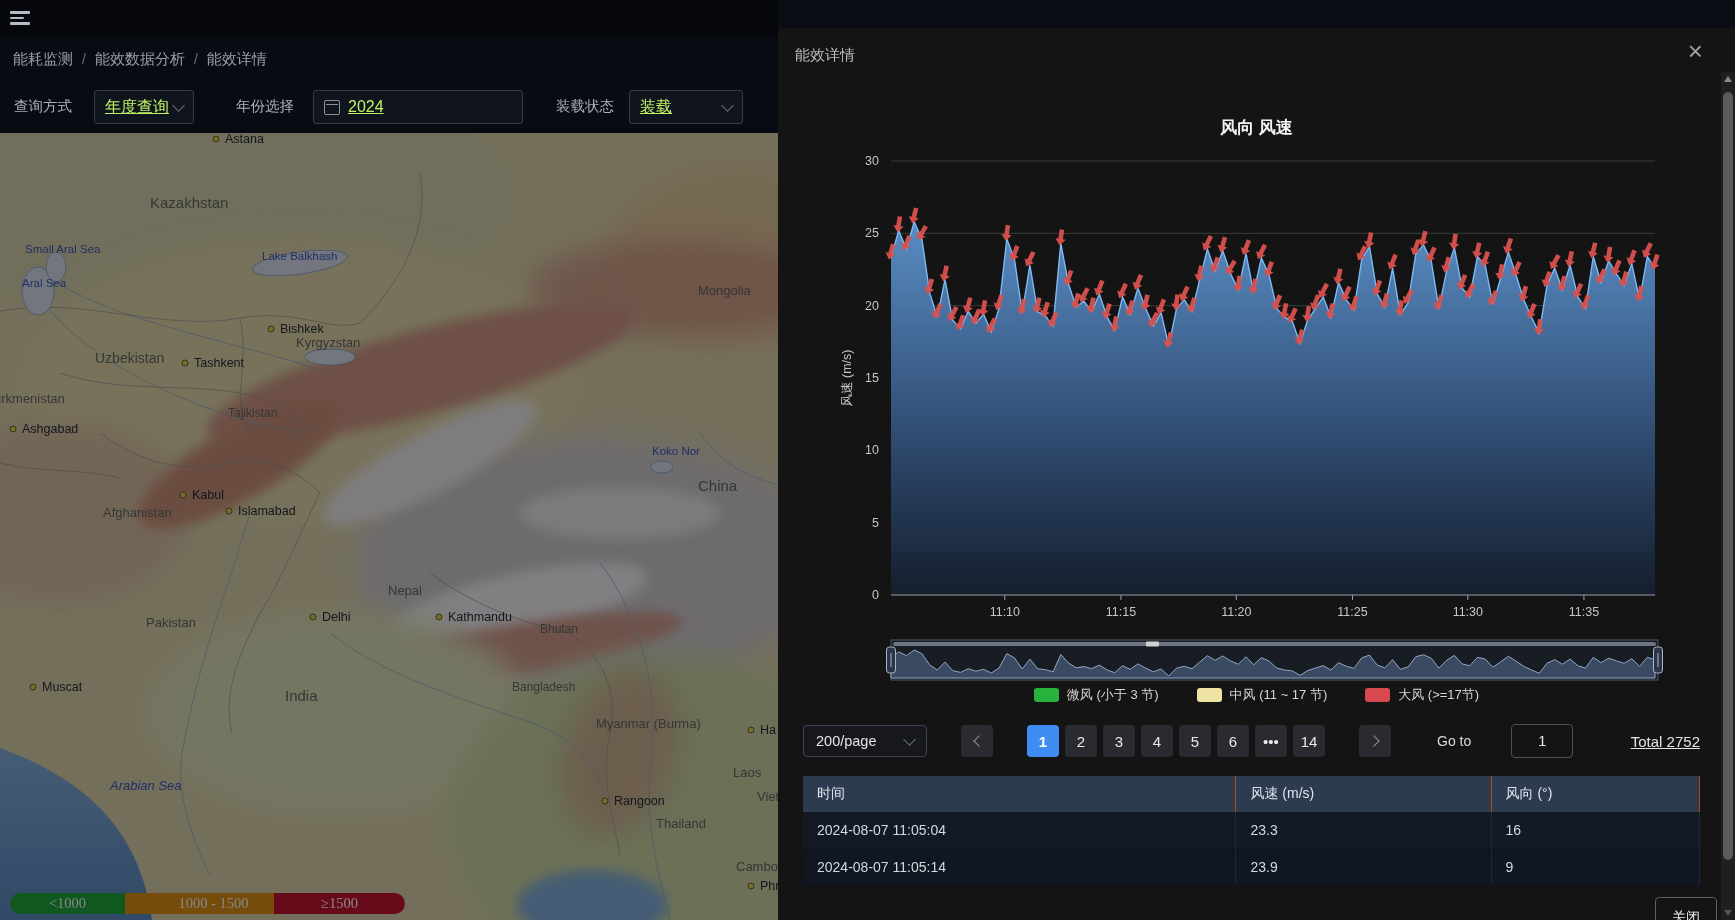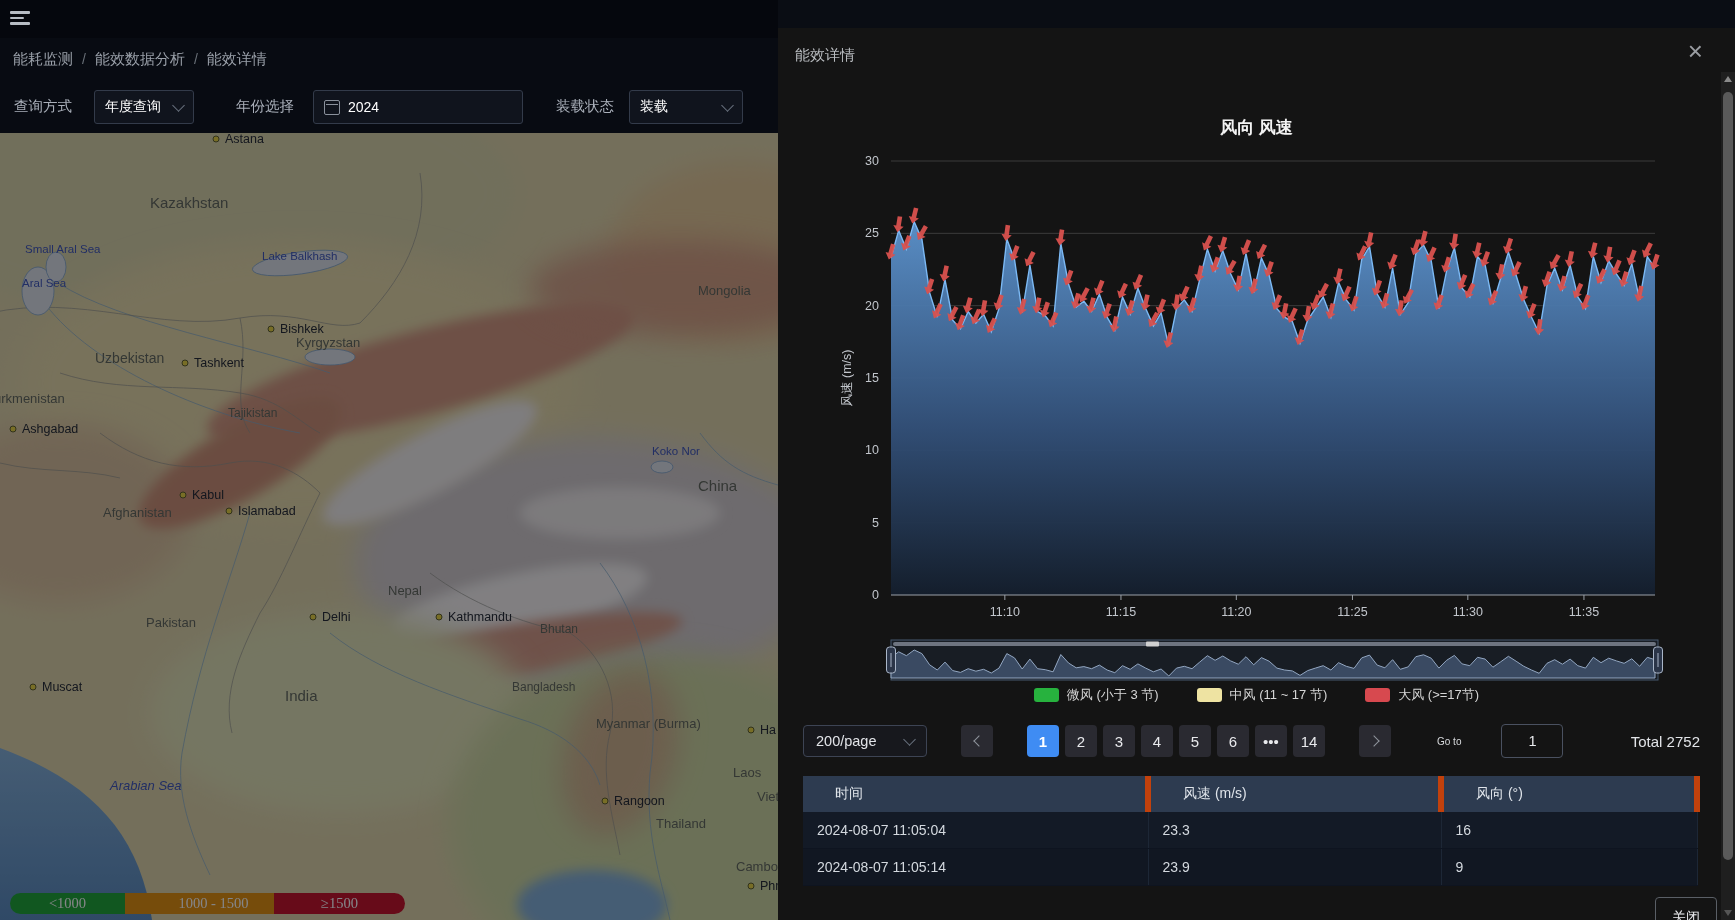--- a/index.html
+++ b/index.html
@@ -11,22 +11,22 @@
   .hamburger{position:absolute;left:10px;top:11px;width:20px;height:16px;cursor:pointer;}
   .hamburger span{display:block;height:2.5px;background:#b7bcc4;margin-bottom:3px;border-radius:1px;}
   .hamburger span:nth-child(2){width:70%;}
   #crumbbar{position:absolute;left:0;top:38px;width:778px;height:42px;background:#080b12;
             display:flex;align-items:center;padding-left:13px;box-sizing:border-box;}
   #crumbbar .crumb{color:#9aa0a9;font-size:15px;}
   #crumbbar .sep{color:#6a7078;margin:0 9px;font-size:14px;}
   #filterbar{position:absolute;left:0;top:80px;width:778px;height:53px;background:#080b12;}
   .flabel{position:absolute;top:17px;color:#aab0ba;font-size:14.5px;}
   .fselect{position:absolute;top:10px;height:34px;background:#10141d;border:1px solid #333b4a;
-           border-radius:3px;color:#ffffff;font-size:14px;display:flex;align-items:center;
-           padding:0 10px;box-sizing:border-box;cursor:pointer;}
+           border-radius:3px;color:#bef264;font-size:16px;display:flex;align-items:center;
+           padding:0 10px;box-sizing:border-box;cursor:pointer;text-decoration:underline;}
   .chev{width:8px;height:8px;border-right:1.6px solid #6a7380;border-bottom:1.6px solid #6a7380;
         transform:rotate(45deg);margin-left:auto;margin-top:-4px;}
   .calico{width:14px;height:13px;border:1.5px solid #8a919c;border-radius:2px;margin-right:8px;position:relative;}
   .calico:before{content:"";position:absolute;left:1px;right:1px;top:3px;height:1.5px;background:#8a919c;}
   #mapwrap{position:absolute;left:0;top:133px;width:778px;height:787px;}
   #maplegend{position:absolute;left:10px;top:760px;height:21px;display:flex;border-radius:11px;overflow:hidden;}
   .mlseg{height:21px;display:flex;align-items:center;justify-content:center;
          color:#f2f2f2;font-size:14.5px;font-family:Liberation Serif, serif;}
   #dim{position:absolute;left:0;top:133px;width:778px;height:787px;background:rgba(2,5,11,0.46);}
   
@@ -44,28 +44,28 @@
   #pagerow{position:absolute;left:0;top:696px;width:957px;height:34px;display:flex;align-items:center;gap:28px;}
   #pagesize{margin-left:25px;width:124px;height:32px;border:1px solid #3d4454;border-radius:4px;
             background:#17181d;color:#e2e4e8;font-size:14.5px;display:flex;align-items:center;
             padding:0 12px;box-sizing:border-box;cursor:pointer;}
   .pgbtn{width:32px;height:32px;border-radius:4px;background:#2a2a31;color:#e8e9ec;font-size:15px;
          display:flex;align-items:center;justify-content:center;margin-left:6px;cursor:pointer;}
   .pgbtn.active{background:#3f8cf3;color:#fff;font-weight:bold;}
   .pgarrow{width:7px;height:7px;border-right:1.7px solid #8f949c;border-bottom:1.7px solid #8f949c;}
   .prev .pgarrow{transform:rotate(135deg);margin-left:3px;}
   .next .pgarrow{transform:rotate(-45deg);margin-right:3px;}
-  #gotolabel{color:#d9dbde;font-size:10px;margin-left:18px;}
+  #gotolabel{color:#d9dbde;font-size:14px;margin-left:18px;}
   #gotoinput{margin-left:12px;width:56px;height:30px;background:#141414;border:1px solid #4a5160;
              border-radius:4px;color:#e8e9ec;font-size:14.5px;text-align:center;}
-  #totaltext{margin-left:auto;margin-right:35px;color:#e2e4e8;font-size:15px;}
+  #totaltext{margin-left:auto;margin-right:35px;color:#e2e4e8;font-size:15px;text-decoration:underline;}
   
   #dtable{position:absolute;left:25px;top:748px;width:897px;border-collapse:collapse;font-size:14px;}
   #dtable th{background:#2d3b50;color:#dfe4ea;text-align:left;font-weight:normal;height:36px;
-             padding:0 32px;border-right:6px solid #c2410c;}
+             padding:0 14px;border-right:1px solid #c2410c;}
   #dtable td{background:#131a26;color:#d4d9df;height:36px;padding:0 14px;
              border-right:1px solid #1d2736;border-bottom:1px solid #0e1420;}
   #dtable tr:nth-child(2) td{background:#111722;}
   #closebtn{position:absolute;right:18px;top:869px;width:62px;height:42px;border:1px solid #5a5f66;
             border-radius:4px;background:transparent;color:#e8e9ec;font-size:14px;cursor:pointer;}
   
   #sbar{position:absolute;left:1721px;top:72px;width:14px;height:848px;background:#1f1f1f;}
   #sbar .up{position:absolute;top:4px;left:3px;width:0;height:0;border-left:4px solid transparent;
             border-right:4px solid transparent;border-bottom:6px solid #8a8a8a;}
   #sbar .down{position:absolute;bottom:4px;left:3px;width:0;height:0;border-left:4px solid transparent;

